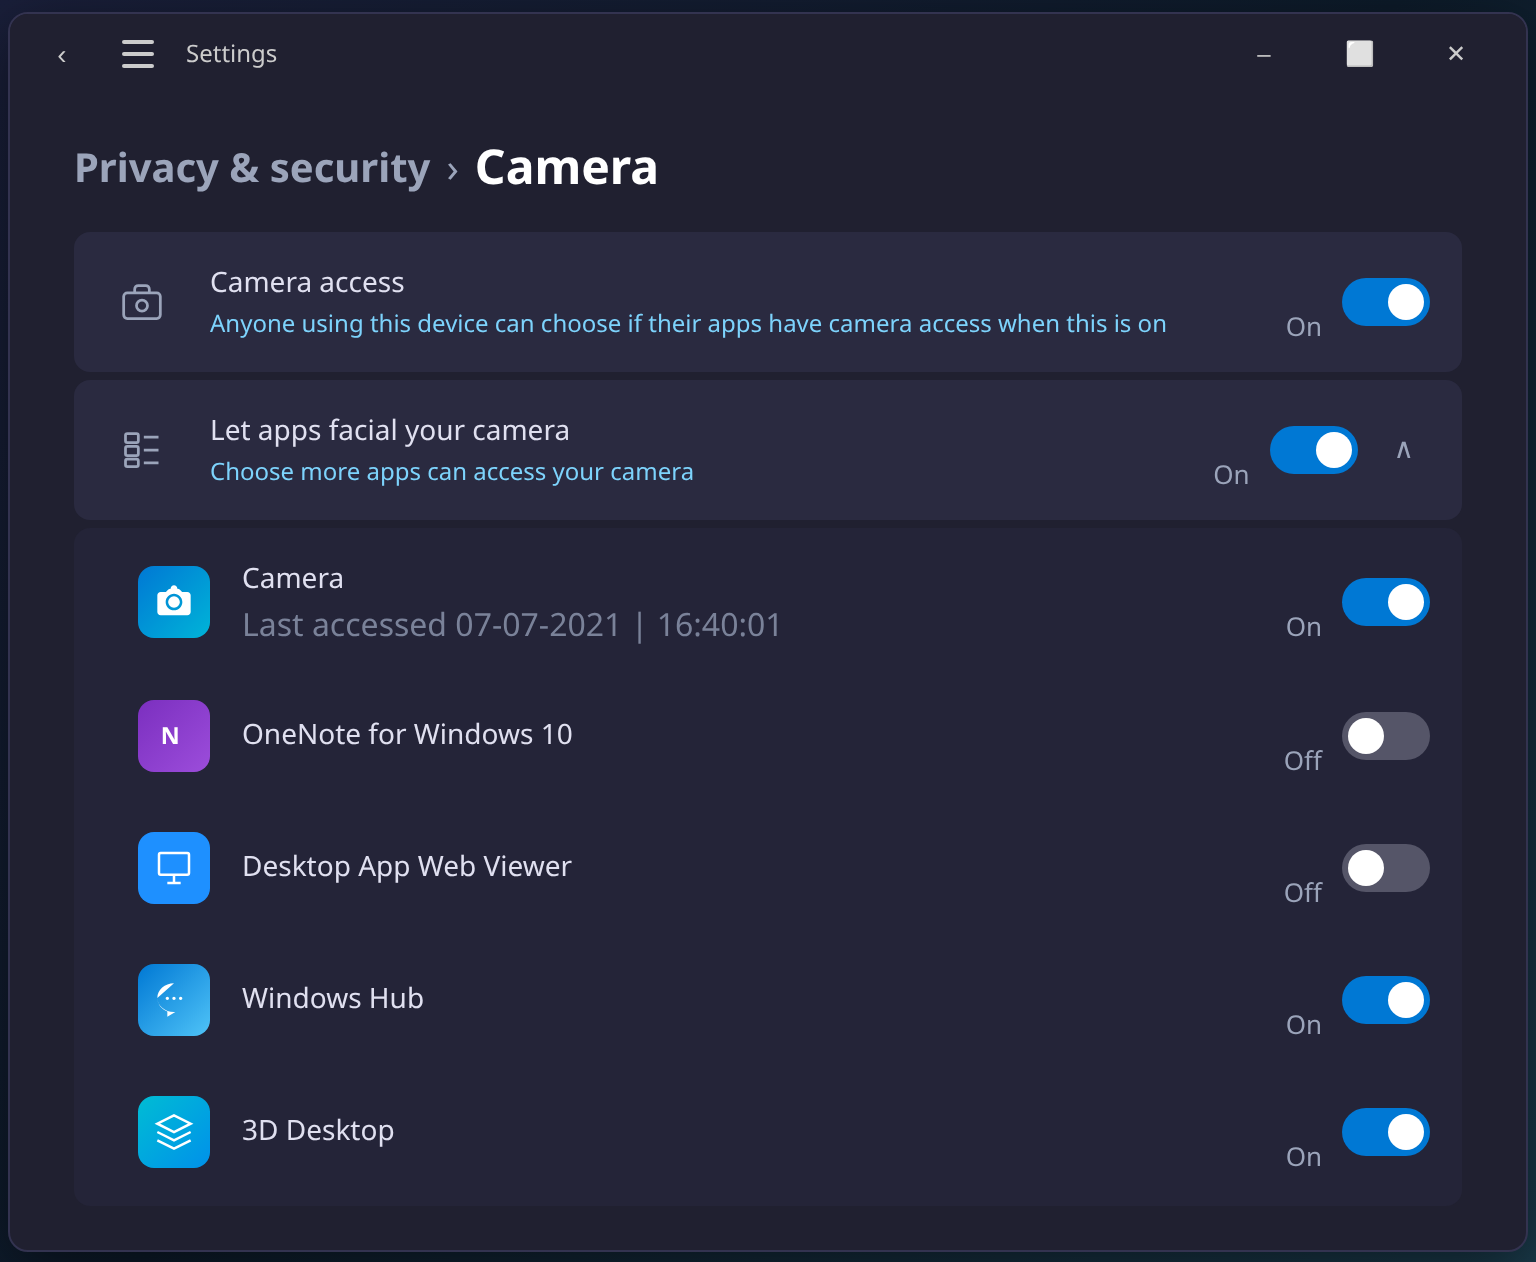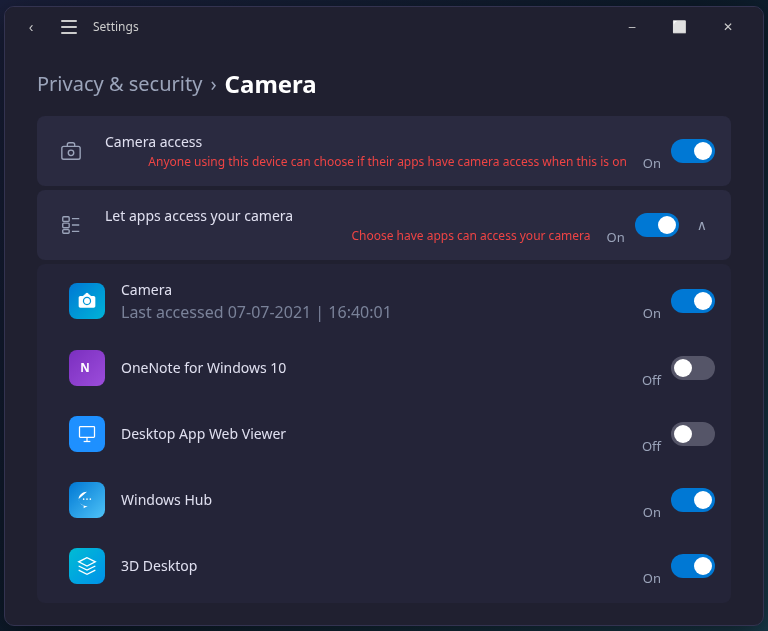--- a/index.html
+++ b/index.html
@@ -111,21 +111,21 @@
     .breadcrumb {
       display: flex;
       align-items: center;
       gap: 8px;
       margin-bottom: 16px;
     }
 
     .breadcrumb-parent {
       color: #9ba4ba;
       font-size: 20px;
-      font-weight: 400;
+      font-weight: 700;
     }
 
     .breadcrumb-separator {
       color: #9ba4ba;
       font-size: 20px;
     }
 
     .breadcrumb-current {
       color: #ffffff;
       font-size: 24px;
@@ -178,24 +178,23 @@
       flex: 1;
     }
 
     .setting-title {
       color: #e0e0f0;
       font-size: 14px;
       font-weight: 400;
     }
 
     .setting-subtitle {
-      color: #ef4444;
+      color: #7dd3fc;
       font-size: 12px;
       margin-top: 2px;
-      text-align: right;
     }
 
     .setting-control {
       display: flex;
       align-items: center;
       gap: 10px;
     }
 
     .setting-status {
       color: #9ba4ba;
@@ -348,22 +347,22 @@
           <svg class="icon-svg" viewBox="0 0 24 24" fill="none" stroke="#9ba4ba" stroke-width="1.5">
             <rect x="3" y="3" width="7" height="5" rx="1"></rect>
             <rect x="3" y="10" width="7" height="5" rx="1"></rect>
             <rect x="3" y="17" width="7" height="4" rx="1"></rect>
             <line x1="13" y1="5" x2="21" y2="5"></line>
             <line x1="13" y1="12" x2="21" y2="12"></line>
             <line x1="13" y1="19" x2="21" y2="19"></line>
           </svg>
         </div>
         <div class="setting-text">
-          <div class="setting-title">Let apps access your camera</div>
-          <div class="setting-subtitle">Choose have apps can access your camera</div>
+          <div class="setting-title">Let apps facial your camera</div>
+          <div class="setting-subtitle">Choose more apps can access your camera</div>
         </div>
         <div class="setting-control">
           <span class="setting-status">On</span>
           <div class="toggle on"></div>
           <span class="expand-btn">∧</span>
         </div>
       </div>
     </div>
 
     <div class="apps-section">

